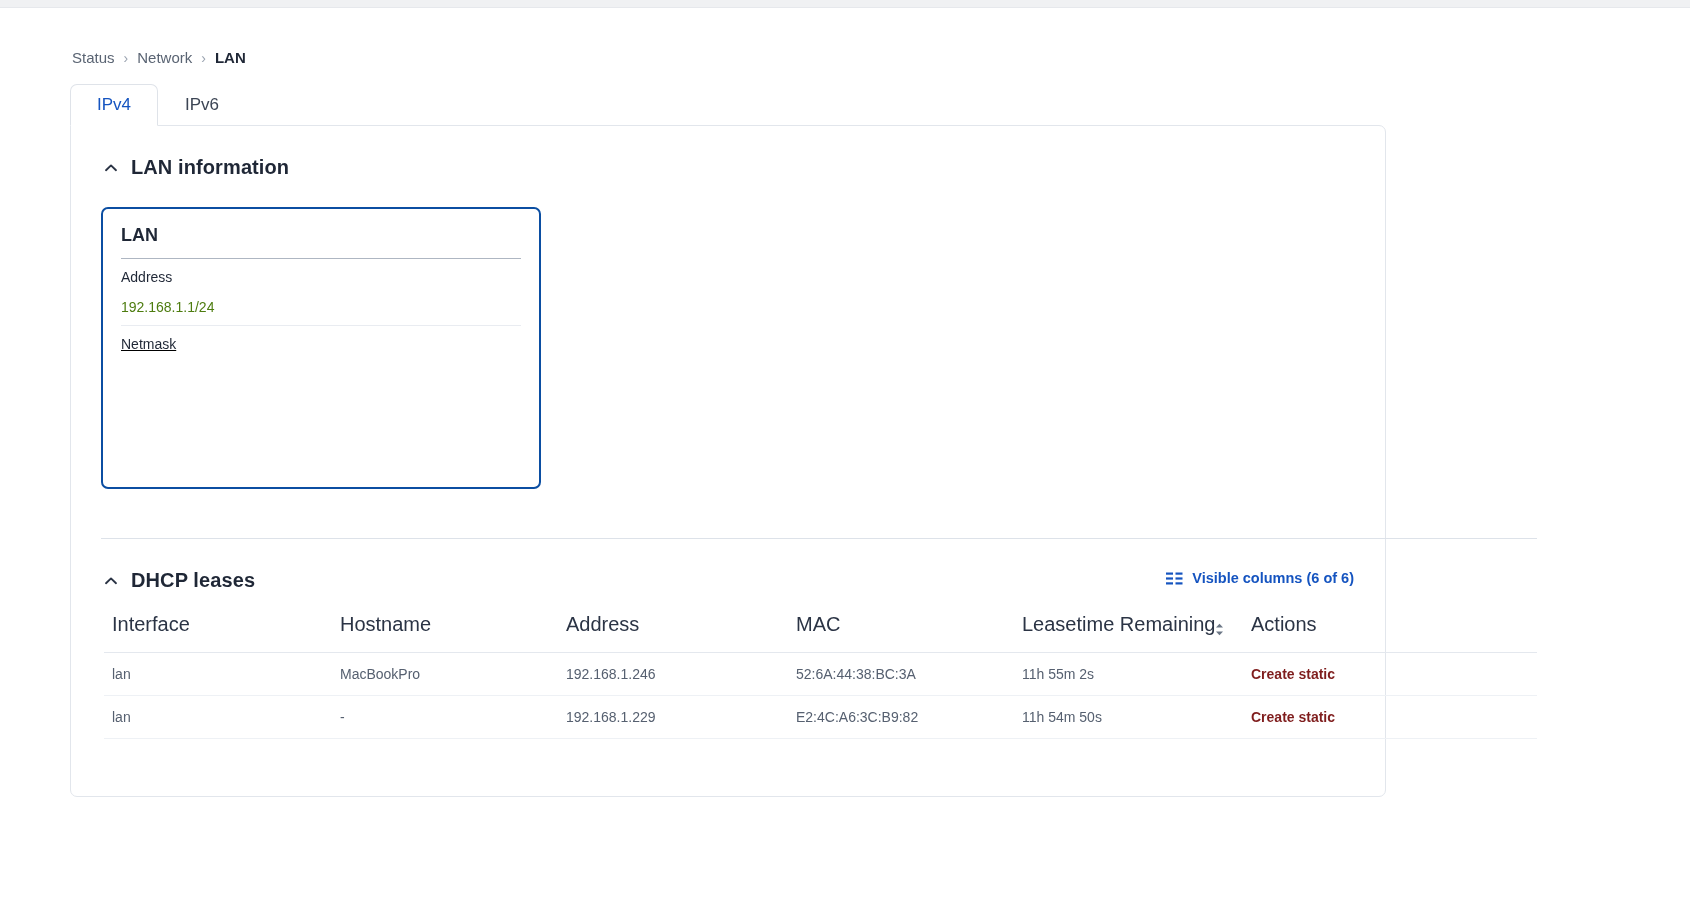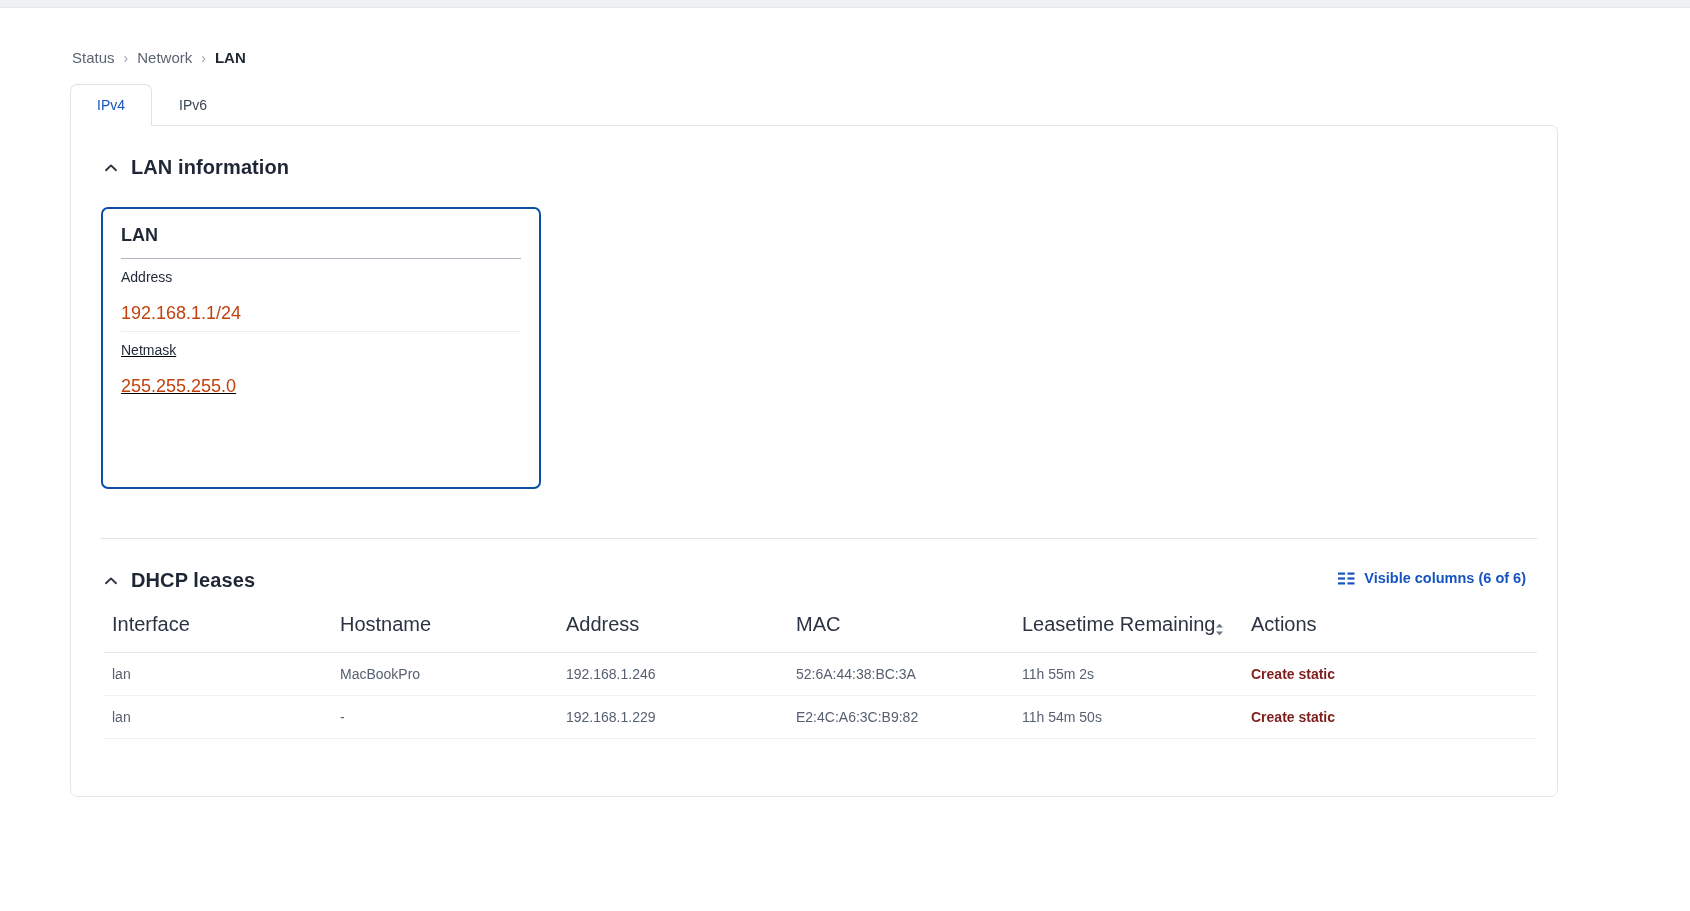--- a/index.html
+++ b/index.html
@@ -37,37 +37,37 @@
 
   
   .tabs {
     position: absolute; left: 70px; top: 76px;
     display: flex; align-items: flex-end; height: 42px;
     z-index: 3;
   }
   .tab {
     height: 42px; padding: 16px 26px;
     display: flex; align-items: center; justify-content: center;
-    font-size: 14px; color: #3c4554;
+    font-size: 17px; color: #3c4554;
     border: 1px solid transparent;
     border-radius: 7px 7px 0 0;
     background: transparent;
   }
   .tab.active {
     color: #1554c0;
     background: #ffffff;
     border-color: #dfe3e9;
     border-bottom-color: #ffffff;
     position: relative; z-index: 4;
   }
 
   
   .panel {
     position: absolute; left: 70px; top: 117px;
-    width: 1488px; height: 672px;
+    width: 1316px; height: 672px;
     background: #ffffff;
     border: 1px solid #e2e6ec;
     border-radius: 0 7px 7px 7px;
   }
 
   .section-head {
     position: absolute;
     display: flex; align-items: center; gap: 12px;
   }
   .section-head .chev {
@@ -90,21 +90,21 @@
   }
   .lan-card-title {
     font-size: 18px; font-weight: 700; color: #1f2736;
     padding: 16px 0 12px 0;
     border-bottom: 1px solid #aeb6c2;
     margin: 0 2px;
   }
   .kv { margin: 0 2px; padding: 9px 0 8px 0; }
   .kv + .kv { border-top: 1px solid #e9ecf1; text-decoration: underline; }
   .kv-label { font-size: 14px; color: #1f2736; line-height: 19px; }
-  .kv-value { font-size: 18px; color: #c2410c; line-height: 20px; margin-top: 16px; }
+  .kv-value { font-size: 14px; color: #4d7c0f; line-height: 20px; margin-top: 10px; }
 
   
   .divider {
     position: absolute; left: 30px; top: 412px;
     width: 1436px; height: 1px; background: #dde2e9;
   }
 
   
   .visible-columns {
     position: absolute; right: 31px; top: 444px;
@@ -168,21 +168,20 @@
     </div>
 
     <div class="lan-card">
       <div class="lan-card-title">LAN</div>
       <div class="kv">
         <div class="kv-label">Address</div>
         <div class="kv-value">192.168.1.1/24</div>
       </div>
       <div class="kv">
         <div class="kv-label">Netmask</div>
-        <div class="kv-value">255.255.255.0</div>
       </div>
     </div>
 
     <div class="divider"></div>
 
     <div class="section-head" id="dhcp-head">
       <span class="chev">
         <svg viewBox="0 0 16 16" width="16" height="16" aria-hidden="true">
           <path d="M3 10.2 L8 5.4 L13 10.2" fill="none" stroke="#2b3445" stroke-width="1.9" stroke-linecap="round" stroke-linejoin="round"></path>
         </svg>

